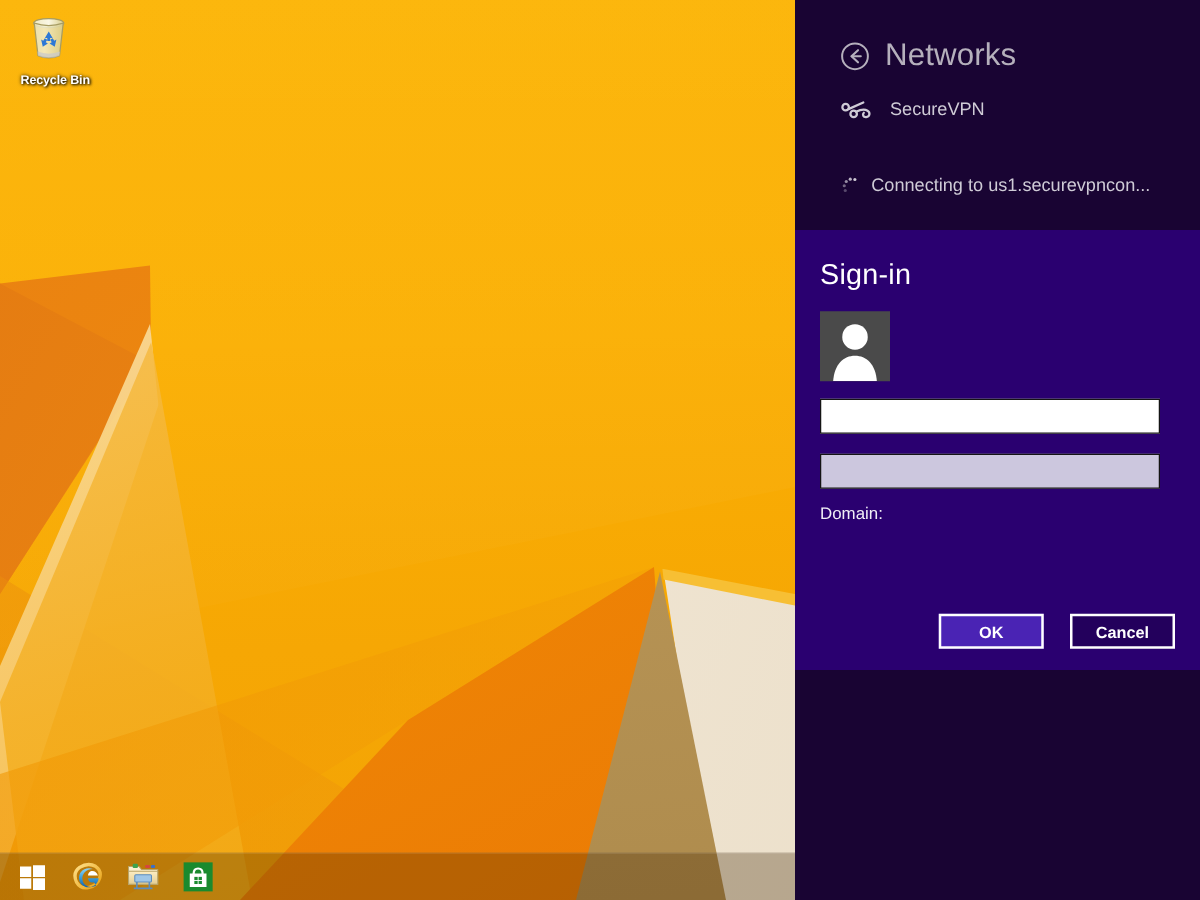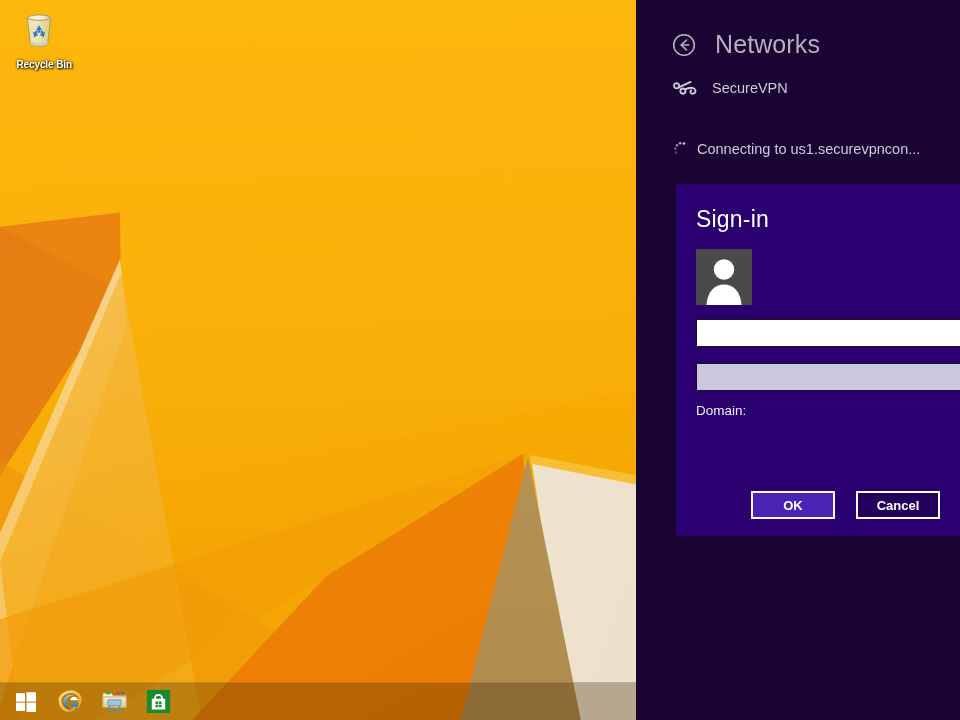--- a/index.html
+++ b/index.html
@@ -125,21 +125,21 @@
   
   #networks-panel {
     position: absolute; right: 0; top: 0;
     width: 324px; height: 720px;
     background: #190433;
     z-index: 10;
     overflow: hidden;
   }
   #networks-header {
     display: flex; align-items: center;
-    gap: 19px;
+    gap: 12px;
     padding: 30px 4px 0 36px;
   }
   #networks-header .np-title {
     font-size: 25px;
     color: #B5B0BC;
     font-weight: 400;
     letter-spacing: .1px;
   }
   .net-item {
     display: flex; align-items: center;
@@ -158,21 +158,21 @@
   }
   #connect-status .cs-label {
     font-size: 14.5px;
     color: #CFCBD6;
     white-space: nowrap;
   }
 
   
   #signin-panel {
     position: absolute; right: 0; top: 184px;
-    width: 284px; height: 352px;
+    width: 324px; height: 352px;
     background: #2A0070;
     z-index: 20;
     padding: 0 20px;
   }
   #signin-title {
     font-size: 23px;
     color: #FFFFFF;
     font-weight: 400;
     padding: 22px 0 0 0;
     letter-spacing: .2px;

